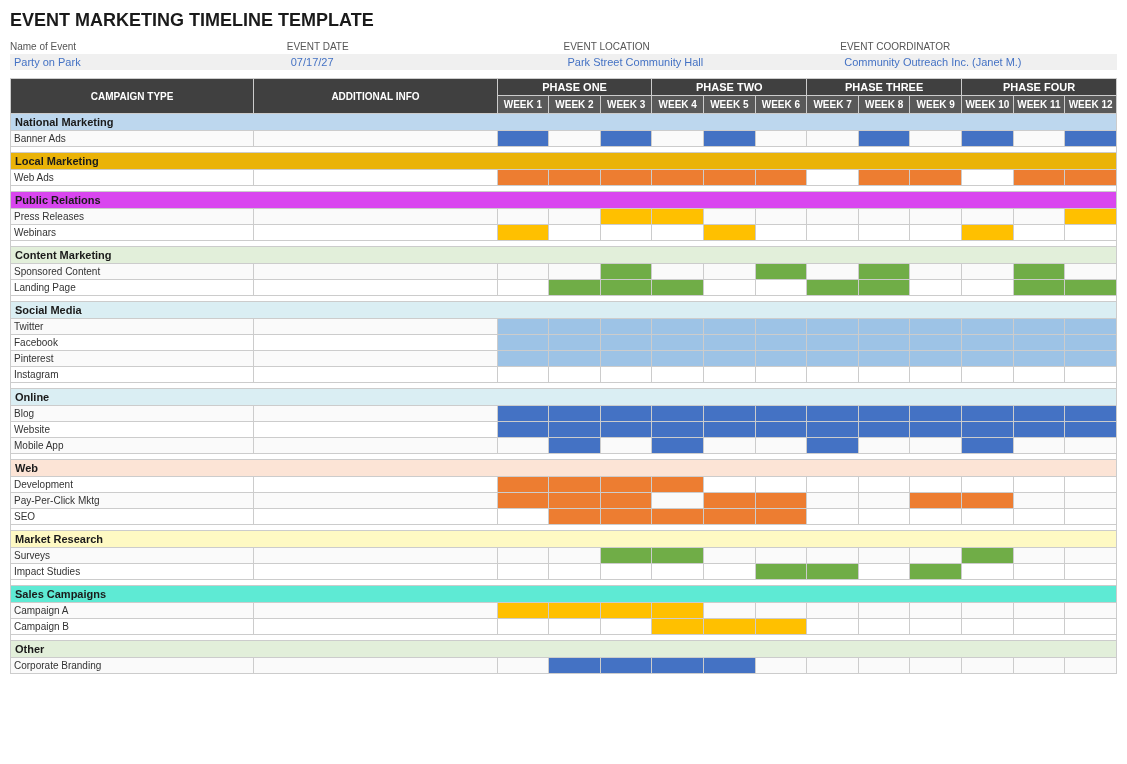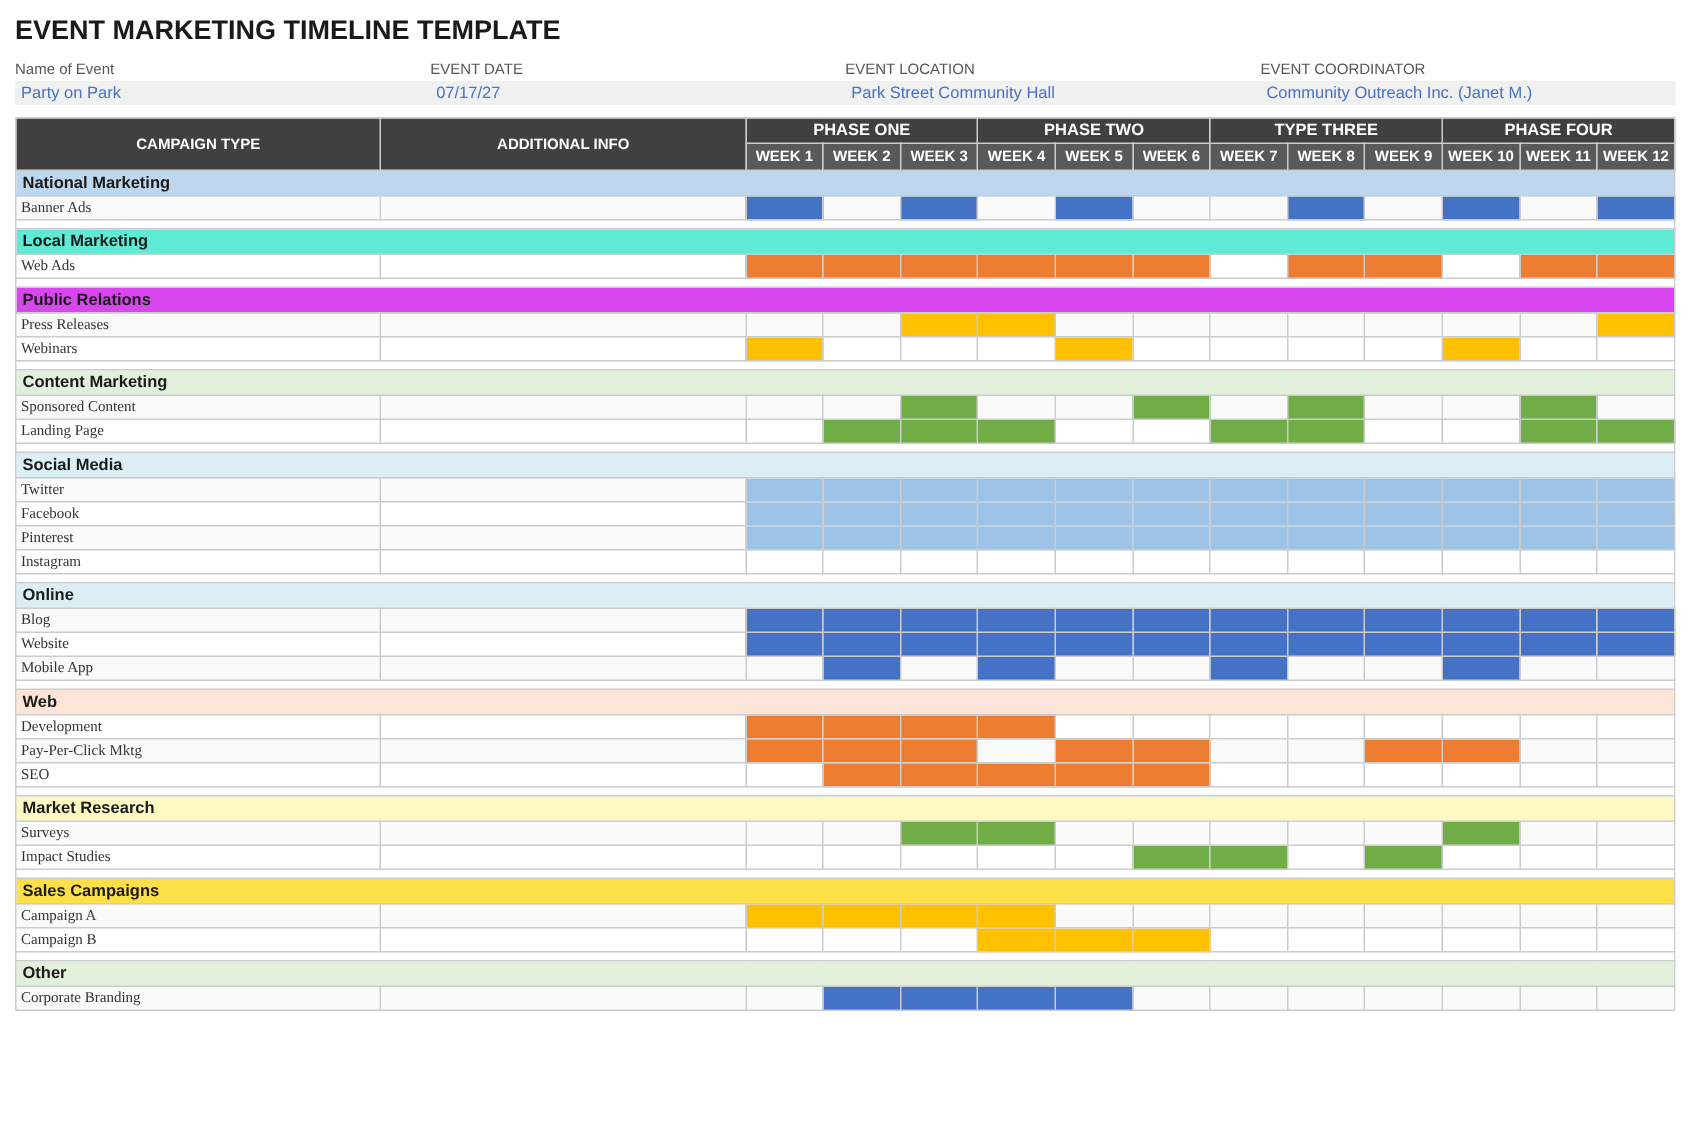--- a/index.html
+++ b/index.html
@@ -21,31 +21,31 @@
     .week-header { background: #595959; color: white; text-align: center; font-size: 10px; padding: 3px 2px; }
 
     .col-campaign { width: 110px; }
     .col-addinfo { width: 110px; }
     .col-week { width: 70px; }
 
     td, th { border: 1px solid #ccc; padding: 2px 4px; }
 
     
     .cat-national { background: #BDD7EE; font-weight: bold; color: #1a1a1a; }
-    .cat-local { background: #5eead4; font-weight: bold; color: #1a1a1a; }
+    .cat-local { background: #eab308; font-weight: bold; color: #1a1a1a; }
     .cat-pr { background: #d946ef; font-weight: bold; color: #1a1a1a; }
     .cat-content { background: #E2EFDA; font-weight: bold; color: #1a1a1a; }
     .cat-social { background: #DAEEF3; font-weight: bold; color: #1a1a1a; }
     .cat-online { background: #DAEEF3; font-weight: bold; color: #1a1a1a; }
     .cat-web { background: #FCE4D6; font-weight: bold; color: #1a1a1a; }
     .cat-market { background: #fef9c3; font-weight: bold; color: #1a1a1a; }
-    .cat-sales { background: #fde047; font-weight: bold; color: #1a1a1a; }
+    .cat-sales { background: #5eead4; font-weight: bold; color: #1a1a1a; }
     .cat-other { background: #E2EFDA; font-weight: bold; color: #1a1a1a; }
 
-    .data-row { background: #fff; font-family: Liberation Serif, serif; }
+    .data-row { background: #fff; }
     .data-row:nth-child(even) { background: #fafafa; }
 
     .data-row td { font-size: 10px; color: #333; height: 16px; padding: 1px 3px; }
 
     .empty-row td { height: 12px; background: #fff; }
   </style>
 </head>
 <body>
 
 <div class="main-title">EVENT MARKETING TIMELINE TEMPLATE</div>
@@ -70,21 +70,21 @@
 </div>
 
 <div class="timeline-container">
   <table>
     <thead>
       <tr>
         <th class="col-campaign phase-header" rowspan="2" style="font-size:10px;">CAMPAIGN TYPE</th>
         <th class="col-addinfo phase-header" rowspan="2" style="font-size:10px;">ADDITIONAL INFO</th>
         <th class="col-week phase-header" colspan="3">PHASE ONE</th>
         <th class="col-week phase-header" colspan="3">PHASE TWO</th>
-        <th class="col-week phase-header" colspan="3">TYPE THREE</th>
+        <th class="col-week phase-header" colspan="3">PHASE THREE</th>
         <th class="col-week phase-header" colspan="3">PHASE FOUR</th>
       </tr>
       <tr>
         <th class="week-header col-week">WEEK 1</th>
         <th class="week-header col-week">WEEK 2</th>
         <th class="week-header col-week">WEEK 3</th>
         <th class="week-header col-week">WEEK 4</th>
         <th class="week-header col-week">WEEK 5</th>
         <th class="week-header col-week">WEEK 6</th>
         <th class="week-header col-week">WEEK 7</th>

